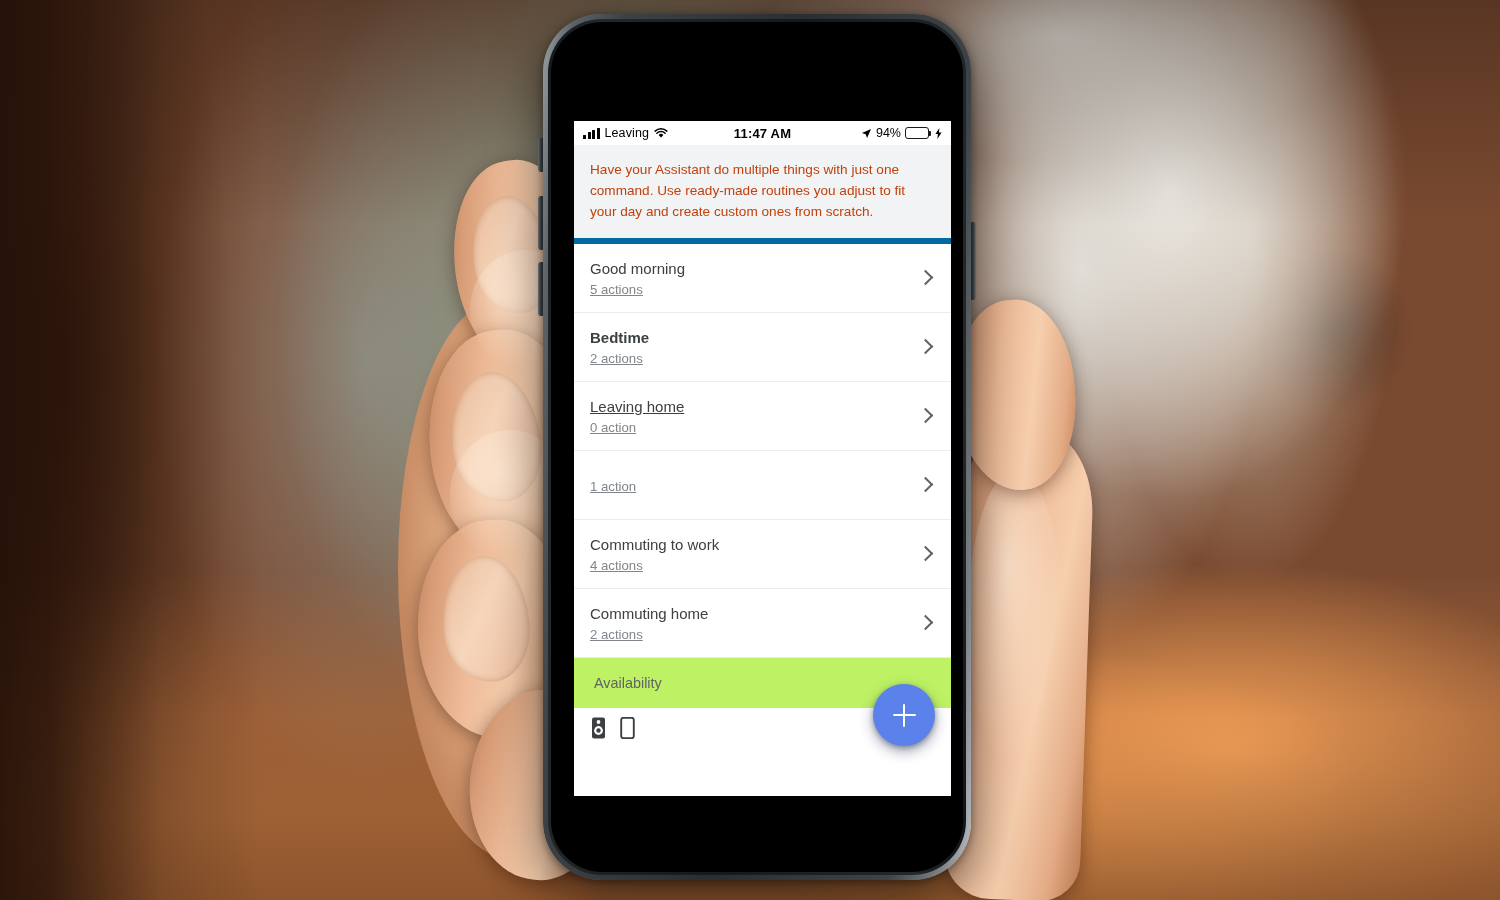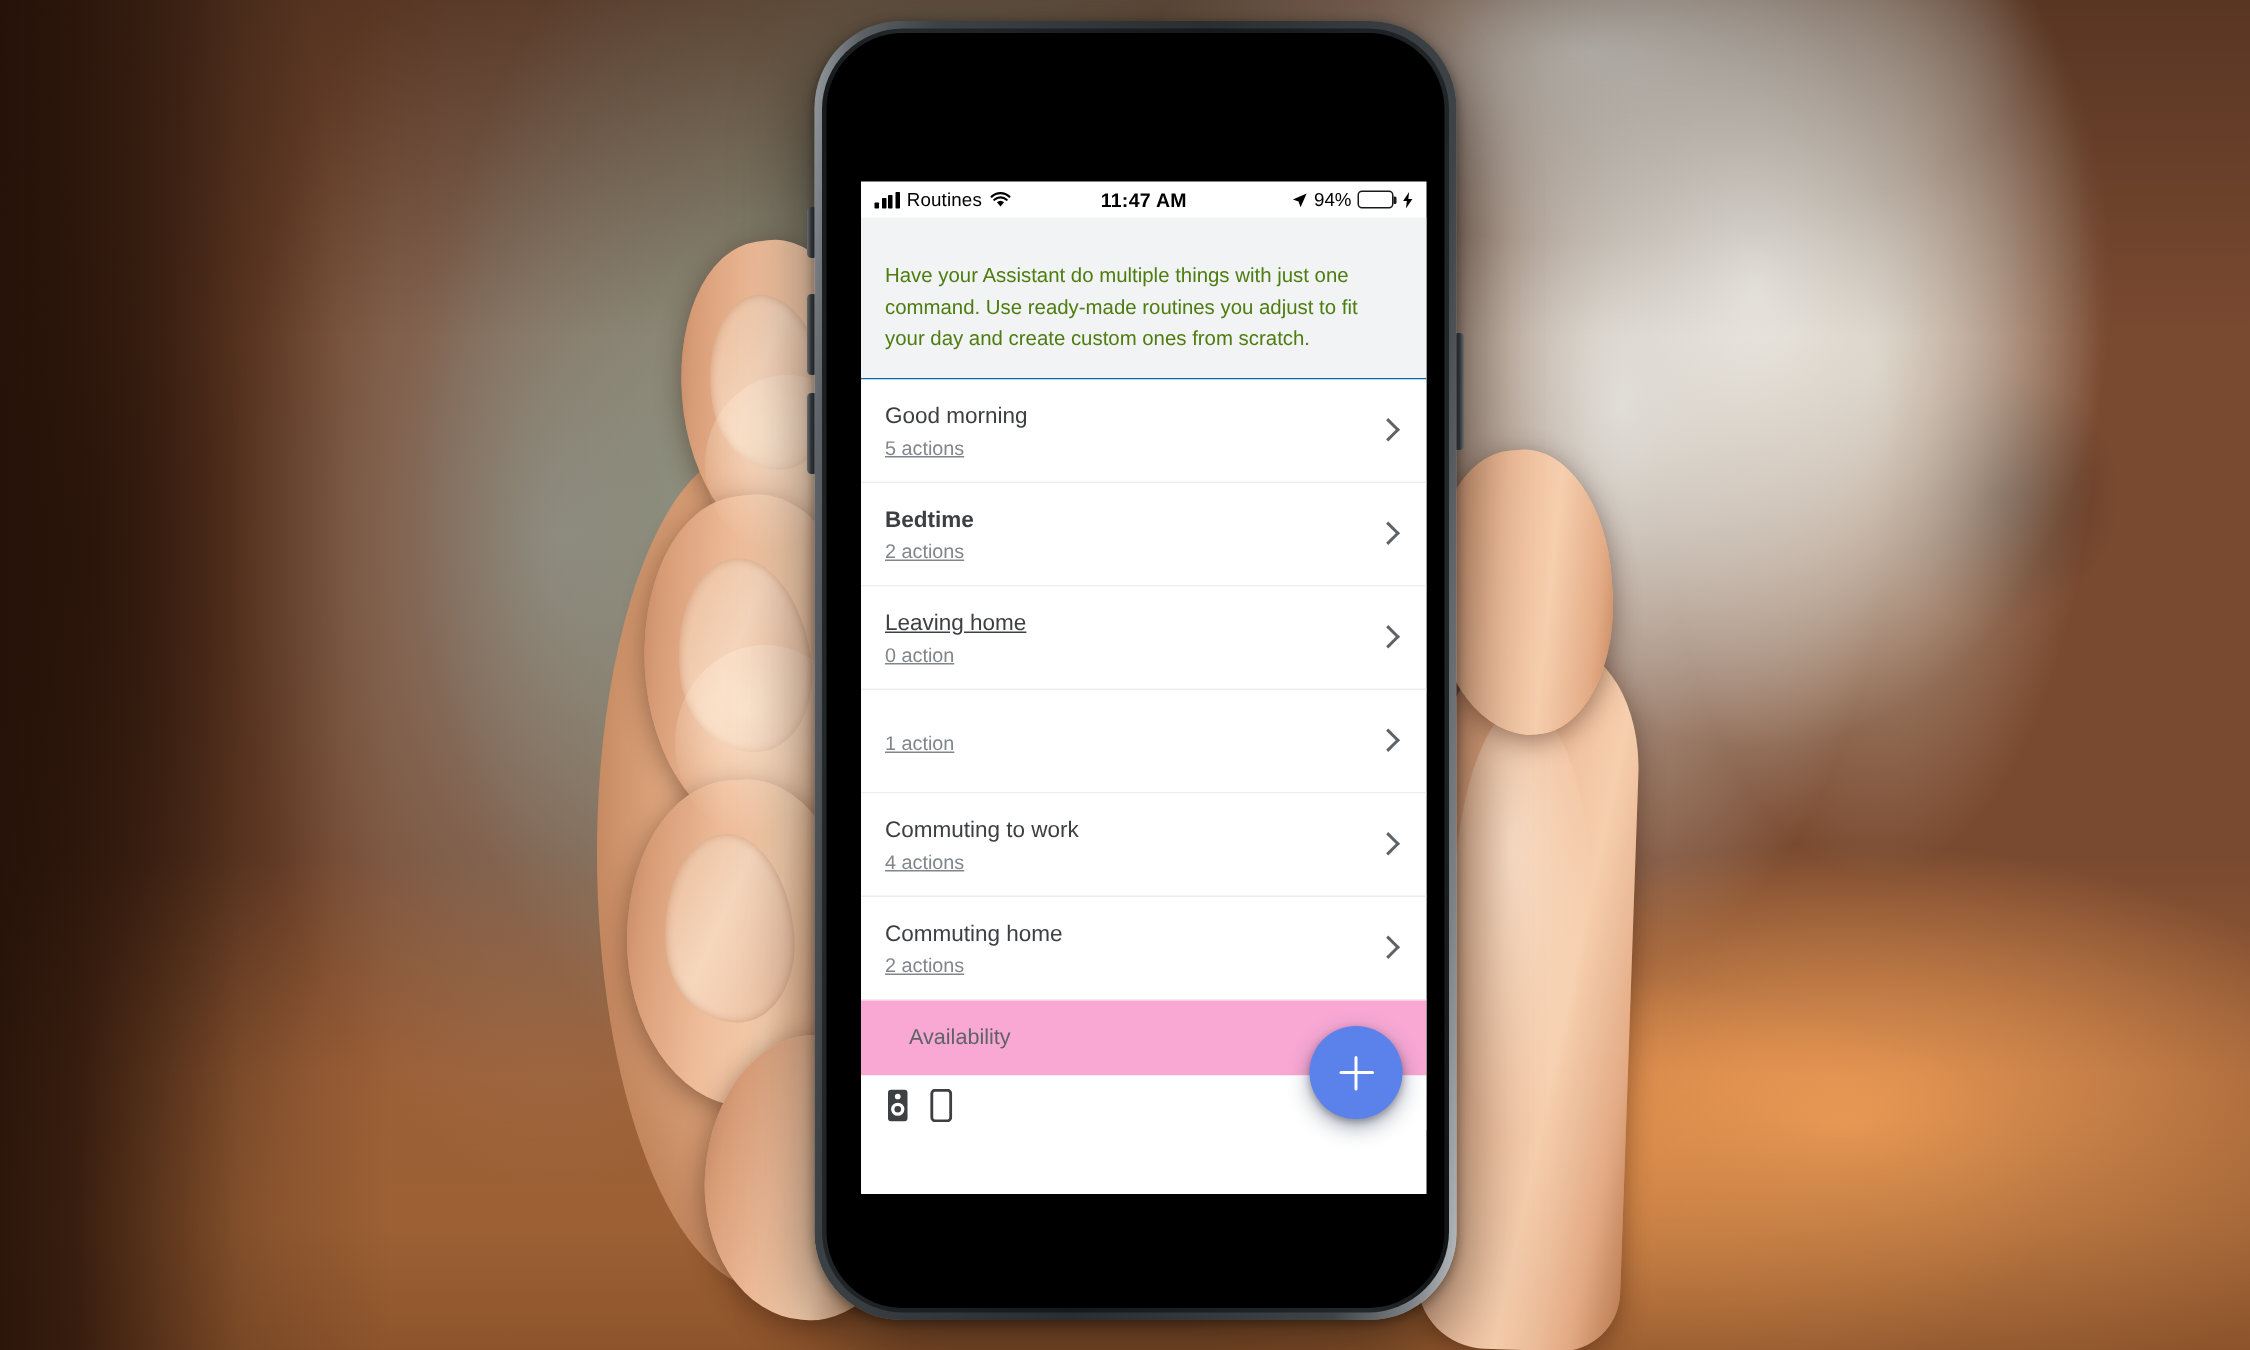--- a/index.html
+++ b/index.html
@@ -130,23 +130,23 @@
   #app-bar {
     height:52px; display:flex; align-items:center; padding:0 14px;
     background:#fff; border-bottom:1px solid #ececec;
   }
   #app-title { font-size:21px; color:#5f6368; margin-left:22px; letter-spacing:0.1px; }
   #overflow-btn { margin-left:auto; display:flex; gap:3.4px; padding:8px 2px; }
   #overflow-btn span { width:3.6px; height:3.6px; border-radius:50%; background:#7a7f85; display:block; }
 
   
   #description {
-    background:#f1f3f4; padding:28px 16px 16px 16px;
-    font-size:13.6px; line-height:1.55; color:#4d7c0f;
-    border-bottom:1px solid #0369a1;
+    background:#f1f3f4; padding:14px 16px 16px 16px;
+    font-size:13.6px; line-height:1.55; color:#c2410c;
+    border-bottom:6px solid #0369a1;
   }
 
   
   .routine-row {
     display:flex; align-items:center; padding:12px 16px 13px 16px;
     background:#fff; border-bottom:1px solid #ededed; min-height:69px;
   }
   .routine-text { flex:1; }
   .routine-name { font-size:15px; color:#3c4043; line-height:1.35; }
   .routine-sub { font-size:13.2px; color:#80868b; margin-top:3px;text-decoration:underline; }
@@ -154,21 +154,21 @@
     width:11px; height:11px; border-top:2.1px solid #5f6368; border-right:2.1px solid #5f6368;
     transform:rotate(45deg); margin-right:4px;
   }
   .chevron-left {
     width:13px; height:13px; border-left:2.2px solid #7a7f85; border-bottom:2.2px solid #7a7f85;
     transform:rotate(45deg); margin-left:4px;
   }
 
   
   #availability-band {
-    background:#f9a8d4; padding:17px 32px; font-size:14.4px; color:#5f6368;
+    background:#bef264; padding:17px 20px; font-size:14.4px; color:#5f6368;
   }
   #devices-strip {
     background:#fff; padding:9px 16px 0 16px; display:flex; gap:13px; align-items:flex-start;
     height:36px; overflow:hidden;
   }
   .device-icon { width:17px; flex:0 0 auto; }
 
   
   #fab {
     position:absolute; right:16px; bottom:50px; width:62px; height:62px; border-radius:50%;
@@ -224,21 +224,21 @@
       <div id="app-screen">
 
         <div id="status-bar">
           <div class="sb-left">
             <span class="signal-bars">
               <i></i>
                 <i></i>
                 <i></i>
                 <i></i>
             </span>
-            <span class="carrier">Routines</span>
+            <span class="carrier">Leaving</span>
             <span style="display:inline-flex;">
               <svg width="14" height="11" viewBox="0 0 14 11">
                 <path d="M7 9.6 L4.6 6.9 a3.6 3.6 0 0 1 4.8 0 Z" fill="#000"></path>
                 <path d="M2.9 5.2 a6 6 0 0 1 8.2 0" stroke="#000" stroke-width="1.5" fill="none" stroke-linecap="round"></path>
                 <path d="M1.1 3.1 a8.6 8.6 0 0 1 11.8 0" stroke="#000" stroke-width="1.5" fill="none" stroke-linecap="round"></path>
               </svg>
             </span>
           </div>
 
           <div class="sb-center">11:47 AM</div>

